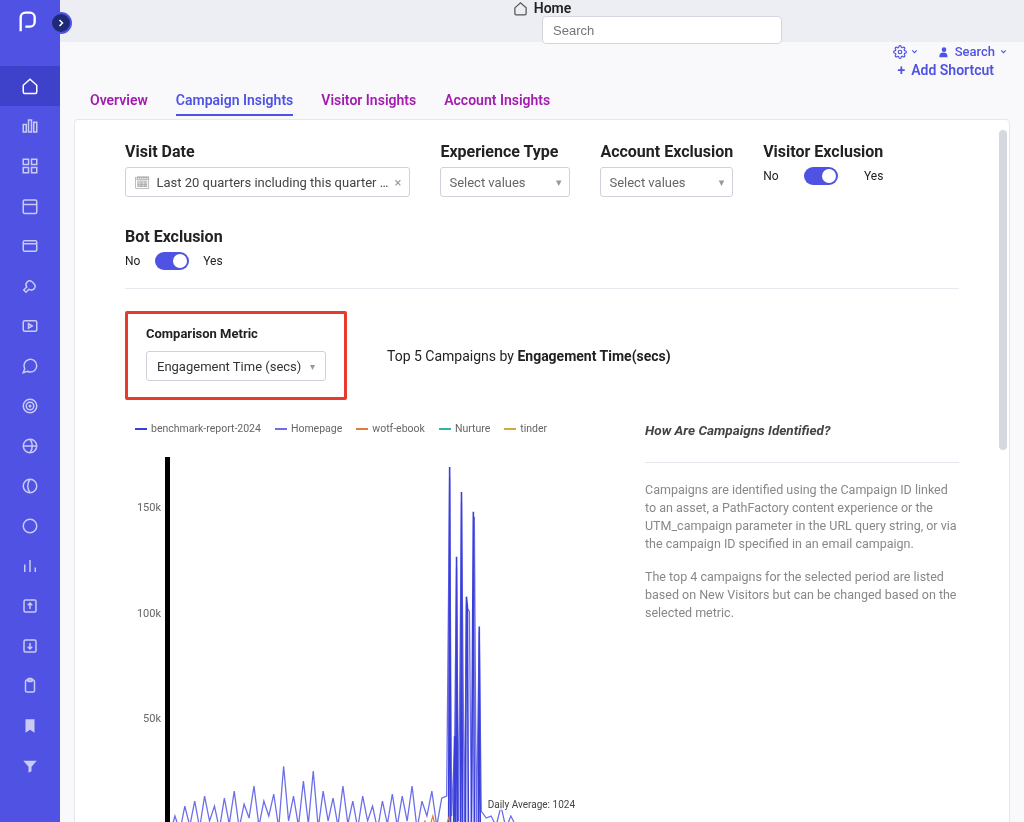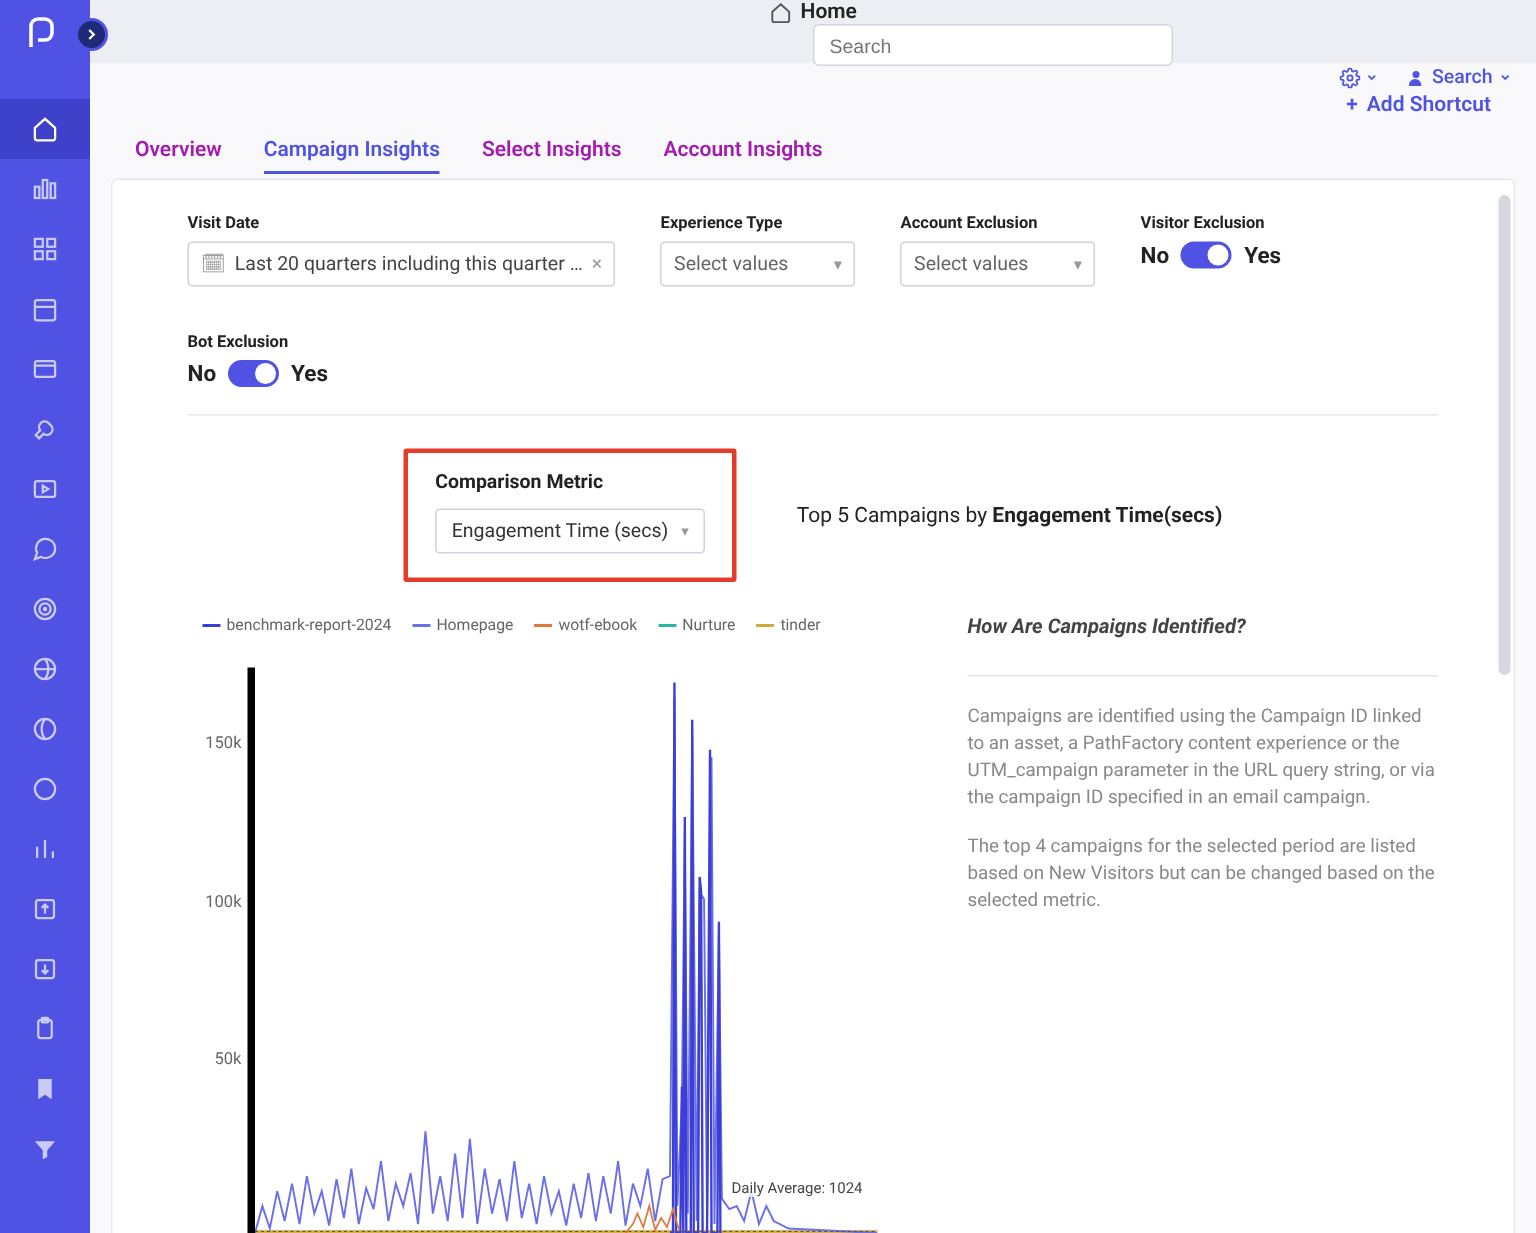--- a/index.html
+++ b/index.html
@@ -24,31 +24,31 @@
 .add-shortcut { color: #4f52e3; font-size: 14px; font-weight: 600; cursor: pointer; display:flex; align-items:center; gap:6px;}
 
 .tabs { display: flex; gap: 28px; padding: 0 30px; border-bottom: 1px solid transparent; margin-bottom: 2px;}
 .tab { padding: 6px 0; font-size: 14px; font-weight: 600; color: #a21caf; cursor: pointer; border-bottom: 2px solid transparent;}
 .tab.active { color: #4f52e3; border-bottom-color: #4f52e3; }
 
 .panel { background: #fff; margin: 0 14px 20px 14px; border: 1px solid #e5e7ef; border-radius: 4px; position: relative; padding: 22px 50px 40px 50px; }
 .panel-scroll { position:absolute; right:2px; top:10px; width:8px; height: 320px; background:#d6d8e0; border-radius:4px;}
 
 .filters-row { display: flex; gap: 30px; flex-wrap: wrap; padding-bottom: 18px; border-bottom: 1px solid #e8e9ef;}
-.filter-block label { font-size: 11px; font-weight: 700; color: #222; display: block; margin-bottom: 6px;}
+.filter-block label { font-size: 16px; font-weight: 700; color: #222; display: block; margin-bottom: 6px;}
 .select-box { display: flex; align-items: center; border: 1px solid #cfd2dc; border-radius: 3px; min-width: 130px; height: 30px; padding: 0 8px; font-size: 13px; color: #666; background: #fff; cursor: pointer; gap:6px;}
 .select-box .cal { color:#888; }
 .select-box.date { min-width: 240px; color:#444; justify-content:space-between;}
 .select-box .chev { margin-left: auto; color:#999; font-size:11px;}
 .select-box .x { color:#999; cursor:pointer;}
-.toggle-group { display:flex; align-items:center; gap:8px; font-size:15px; font-weight:700; color:#222;}
+.toggle-group { display:flex; align-items:center; gap:8px; font-size:12px; font-weight:400; color:#222;justify-content:space-between;}
 .switch { width: 34px; height: 18px; border-radius: 10px; background: #4f52e3; position: relative; cursor: pointer;}
 .switch::after { content: ''; position: absolute; width: 14px; height: 14px; background: #fff; border-radius: 50%; top: 2px; right: 2px;}
 
-.comp-row { display: flex; align-items: center; margin-top: 22px; gap: 40px; justify-content: center;}
+.comp-row { display: flex; align-items: center; margin-top: 22px; gap: 40px;}
 .highlight-box { border: 3px solid #e63a2a; padding: 12px 18px 16px 18px; border-radius: 2px;}
 .highlight-box label { font-size: 13px; font-weight: 700; color: #222; display: block; margin-bottom: 10px;}
 .dropdown2 { border: 1px solid #cfd2dc; border-radius: 3px; width: 180px; height: 30px; display: flex; align-items: center; padding: 0 10px; font-size: 13px; color: #333; background: #fff; cursor: pointer; justify-content: space-between;}
 .chart-title { font-size: 14px; color: #222;}
 .chart-title b { font-weight: 700;}
 
 .chart-row { display: flex; gap: 40px; margin-top: 18px; align-items: flex-start;}
 .chart-col { flex: 0 0 480px;}
 .info-col { flex: 1; padding-top: 4px;}
 .info-col h4 { font-size: 13.5px; font-style: italic; font-weight: 700; margin-bottom: 24px; color: #444;}
@@ -225,21 +225,21 @@
   <div class="shortcut-row">
     <div class="add-shortcut">
       <span>+</span>
       <span>Add Shortcut</span>
     </div>
   </div>
 
   <div class="tabs">
     <div class="tab">Overview</div>
     <div class="tab active">Campaign Insights</div>
-    <div class="tab">Select Insights</div>
+    <div class="tab">Visitor Insights</div>
     <div class="tab">Account Insights</div>
   </div>
 
   <div class="panel">
     <div class="panel-scroll"></div>
 
     <div class="filters-row">
       <div class="filter-block">
         <label>Visit Date</label>
         <div class="select-box date">

